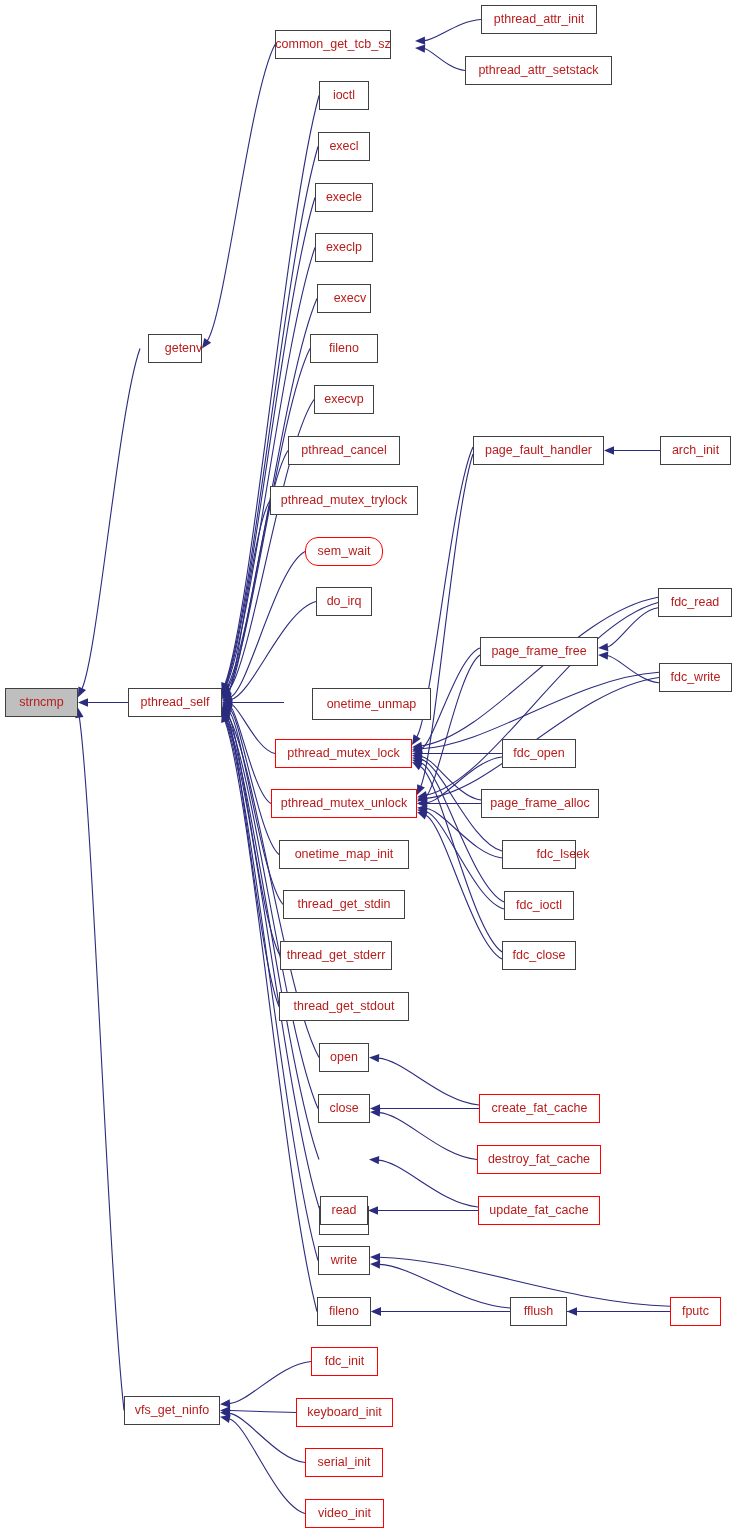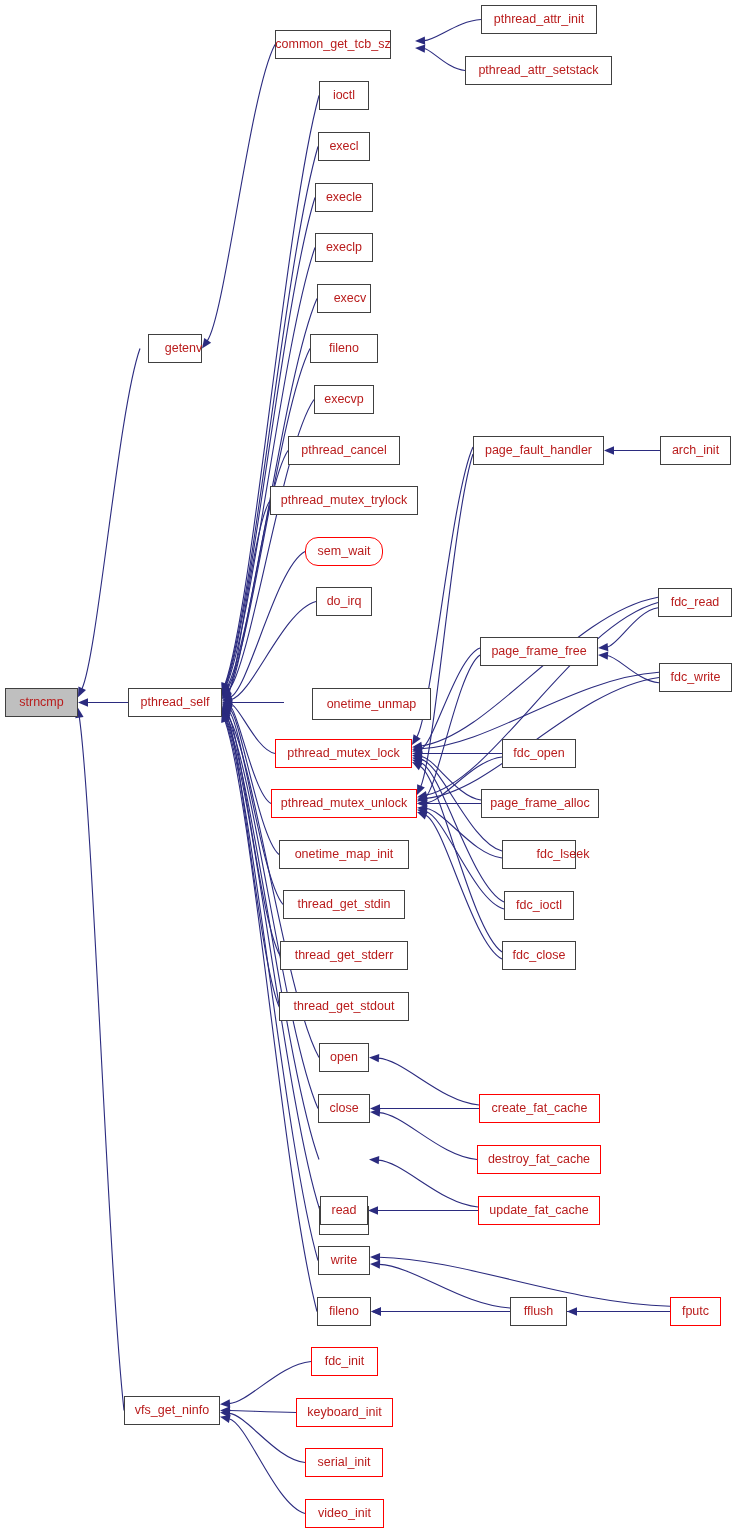--- a/index.html
+++ b/index.html
@@ -250,21 +250,21 @@
       </div>
       <div class="node-box kind-red" style="left: 271px; top: 789px; width: 146px; height: 29px;">
         <span>pthread_mutex_unlock</span>
       </div>
       <div class="node-box" style="left: 279px; top: 840px; width: 130px; height: 29px;">
         <span>onetime_map_init</span>
       </div>
       <div class="node-box" style="left: 283px; top: 890px; width: 122px; height: 29px;">
         <span>thread_get_stdin</span>
       </div>
-      <div class="node-box" style="left: 280px; top: 941px; width: 128px; height: 29px;">
+      <div class="node-box" style="left: 280px; top: 941px; width: 112px; height: 29px;">
         <span>thread_get_stderr</span>
       </div>
       <div class="node-box" style="left: 279px; top: 992px; width: 130px; height: 29px;">
         <span>thread_get_stdout</span>
       </div>
       <div class="node-box" style="left: 319px; top: 1043px; width: 50px; height: 29px;">
         <span>open</span>
       </div>
       <div class="node-box" style="left: 318px; top: 1094px; width: 52px; height: 29px;">
         <span>close</span>

